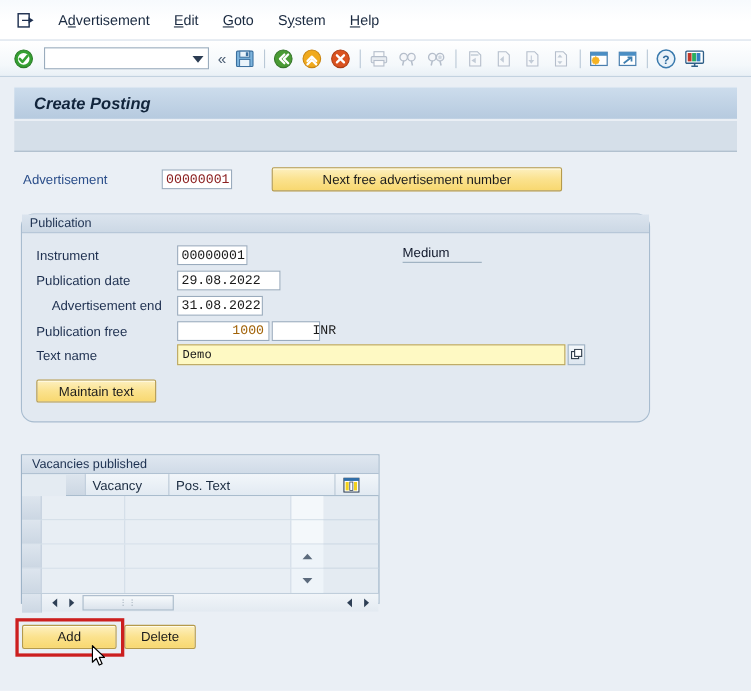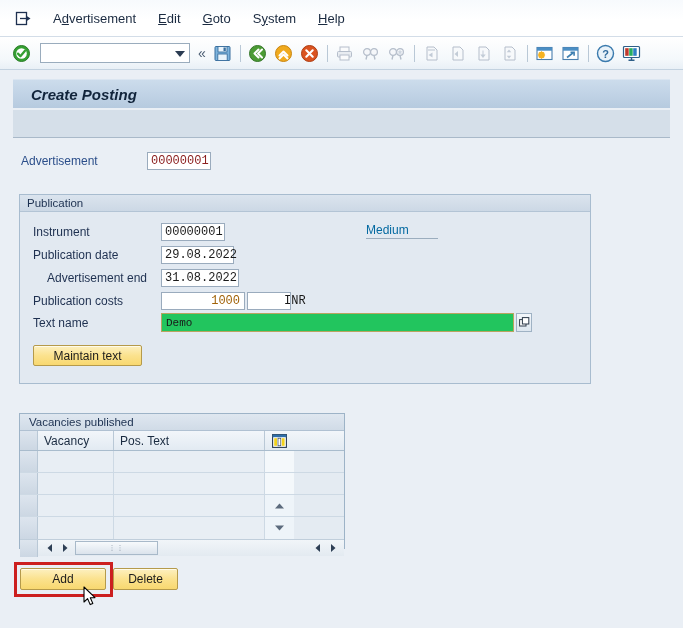--- a/index.html
+++ b/index.html
@@ -126,43 +126,43 @@
     display: flex; align-items: center; justify-content: center;
     cursor: default;
     box-shadow: inset 0 1px 0 #fffbe8;
   }
 
   
   .groupbox {
     position: absolute;
     border: 1px solid #a8bccf;
     background: #e2e9f1;
-    border-radius: 0;
+    border-radius: 12px;
   }
   .group-header {
     height: 17px;
     background: linear-gradient(to bottom, #dbe4ee 0%, #ccd8e5 100%);
     border-bottom: 1px solid #b3c4d5;
     font-size: 11.5px; color: #1c3050;
     padding-left: 7px; display: flex; align-items: center;
   }
   .frow { position: absolute; font-size: 12px; color: #1e3050; }
 
   .medium-label {
     position: absolute;
-    font-size: 12px; color: #0369a1;
+    font-size: 12px; color: #0f172a;
     border-bottom: 1px solid #9badbe;
     padding-bottom: 1px;
     width: 72px;
     text-align: left;
   }
 
   .textname-field {
     position: absolute;
-    background: #22c55e;
+    background: #fef9c3;
     border: 1px solid #b9a45f;
     height: 19px;
     display: flex; align-items: center;
     padding-left: 4px;
     font-family: "Liberation Mono", monospace;
     font-size: 11px; color: #1a1a1a;
   }
   
   .focus-brackets { position: absolute; pointer-events: none; }
   .focus-brackets i {
@@ -192,20 +192,21 @@
     height: 17px;
     background: linear-gradient(to bottom, #dfe7f0 0%, #d0dbe7 100%);
     border-bottom: 1px solid #b0c1d2;
     font-size: 11.5px; color: #1c3050;
     padding-left: 9px; display: flex; align-items: center;
   }
   .thead {
     display: flex; height: 20px;
     background: linear-gradient(to bottom, #f2f6fa 0%, #e2eaf2 100%);
     border-bottom: 1px solid #a9bccd;
+    margin-left: 40px;
   }
   .th {
     font-size: 12px; color: #1a2b40;
     display: flex; align-items: center;
     padding-left: 6px;
     border-right: 1px solid #b9c8d6;
     height: 100%;
   }
   .trow { display: flex; height: 22px; border-bottom: 1px solid #cdd9e4; }
   .rowsel {
@@ -419,50 +420,51 @@
   </div>
   <div class="subtitle-band"></div>
 
   <div class="body-area">
 
     <div class="adv-row" style="display:flex; align-items:center;">
       <div class="lbl" style="width:126px;">Advertisement</div>
       <div class="field" style="width:64px; justify-content:flex-start;">
         <span class="in-mono">00000001</span>
       </div>
+      <div class="btn" style="width:264px; height:22px; margin-left:36px;">Next free advertisement number</div>
     </div>
 
     <div class="groupbox" style="left:19px; top:55px; width:572px; height:190px;">
       <div class="group-header">Publication</div>
 
       <div class="frow" style="left:13px; top:28px; display:flex; align-items:center;">
         <span style="width:128px;">Instrument</span>
         <span class="field" style="width:64px;">
           <span class="in-mono" style="color:#1a1a1a;">00000001</span>
         </span>
       </div>
 
       <div class="medium-label" style="left:346px; top:28px;">Medium</div>
 
       <div class="frow" style="left:13px; top:51px; display:flex; align-items:center;">
         <span style="width:128px;">Publication date</span>
-        <span class="field" style="width:73px;">
+        <span class="field" style="width:94px;">
           <span class="in-mono" style="color:#1a1a1a;">29.08.2022</span>
         </span>
       </div>
 
       <div class="frow" style="left:13px; top:74px; display:flex; align-items:center;">
         <span style="width:128px;text-align:center;">Advertisement end</span>
         <span class="field" style="width:78px;text-align:center;">
           <span class="in-mono" style="color:#1a1a1a;">31.08.2022</span>
         </span>
       </div>
 
       <div class="frow" style="left:13px; top:97px; display:flex; align-items:center;">
-        <span style="width:128px;">Publication costs</span>
+        <span style="width:128px;">Publication free</span>
         <span class="field" style="width:84px; justify-content:flex-end; padding-right:4px;">
           <span class="in-mono" style="color:#a16207;">1000</span>
         </span>
         <span class="field" style="width:44px; margin-left:2px;padding-left:36px;">
           <span class="in-mono" style="color:#1a1a1a;">INR</span>
         </span>
       </div>
 
       <div class="frow" style="left:13px; top:121px;">
         <span>Text name</span>

